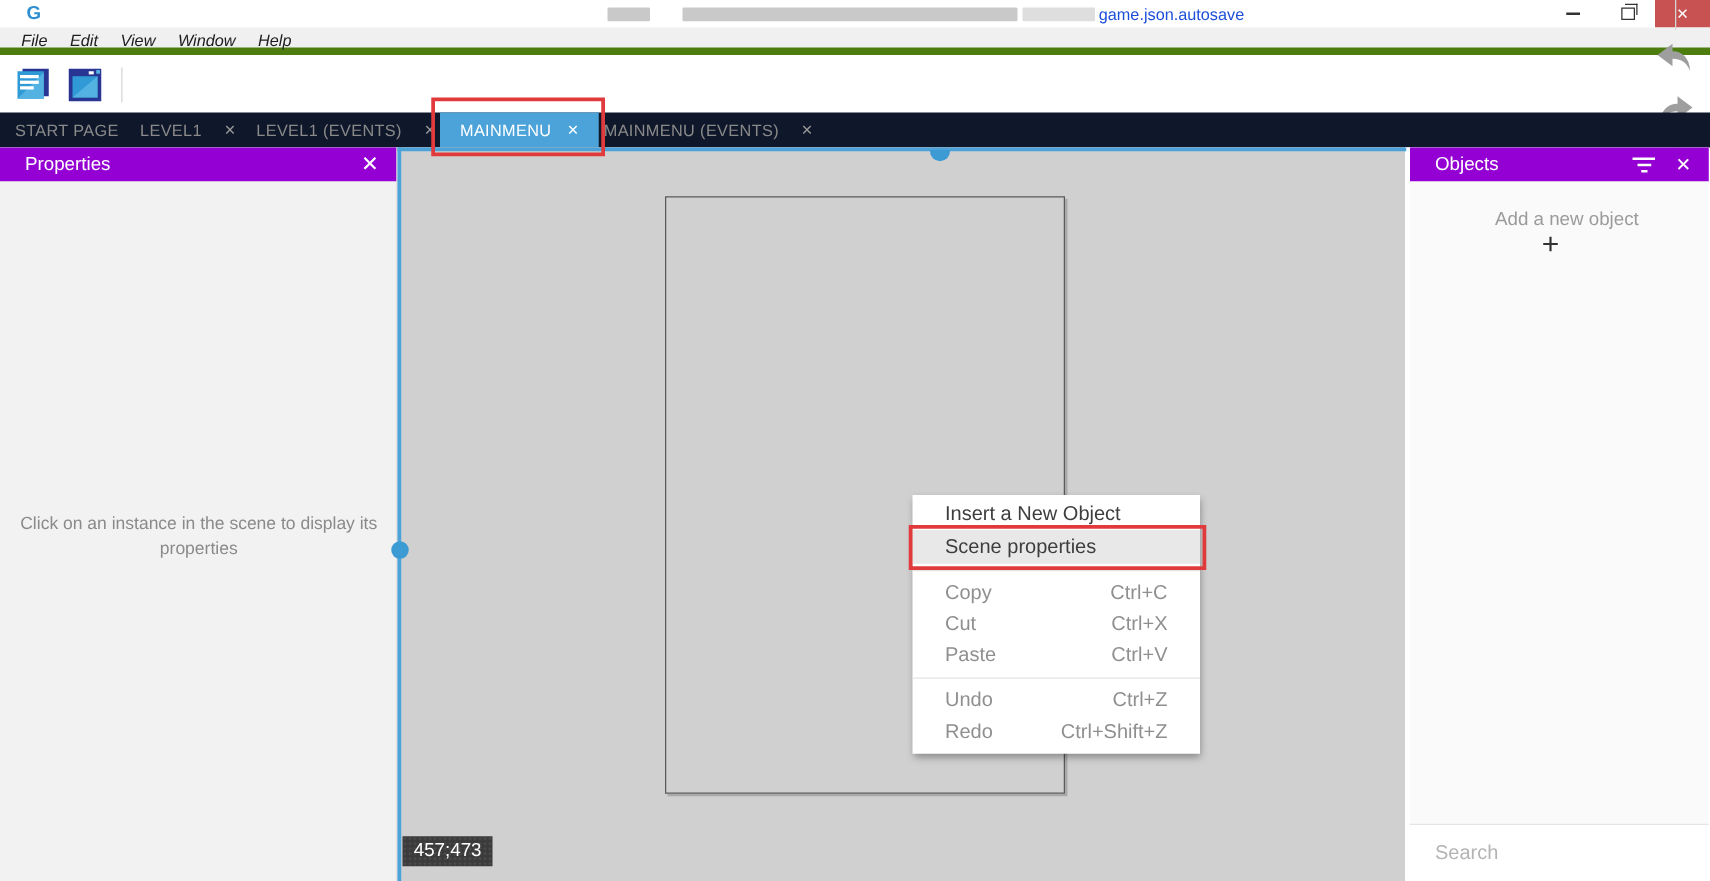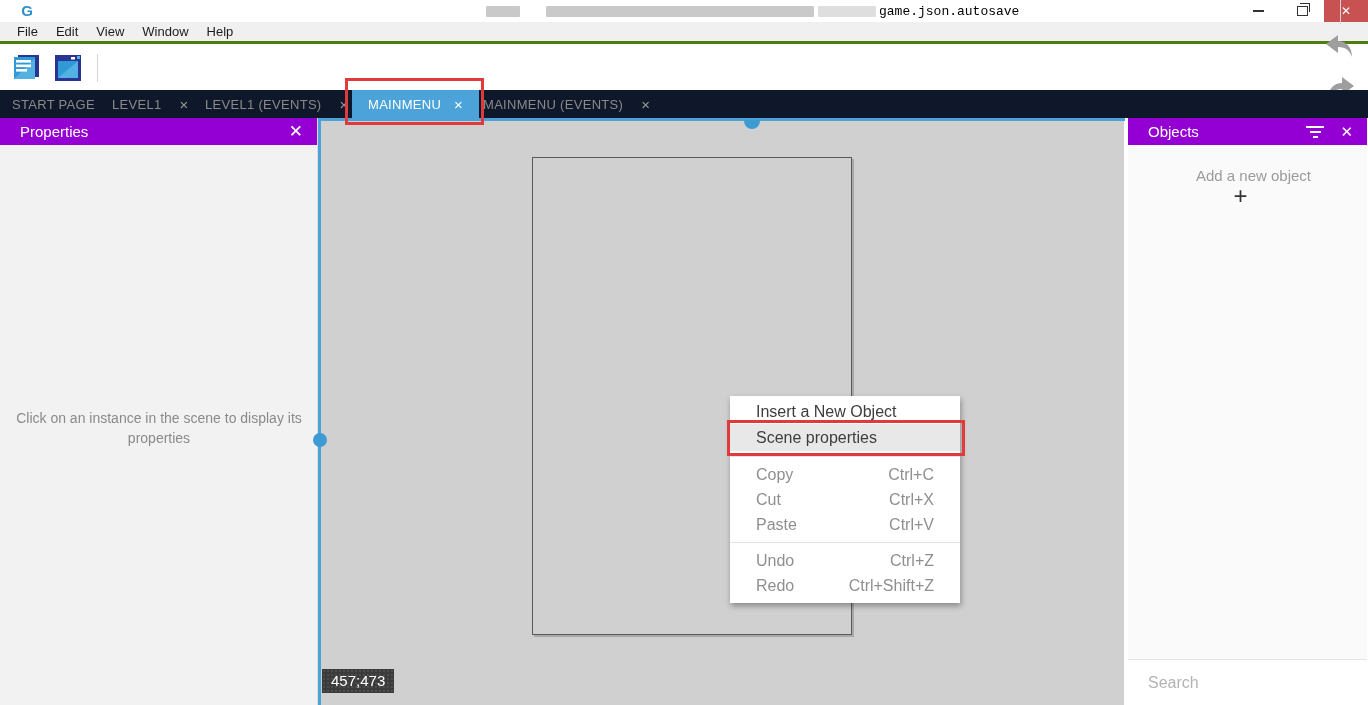--- a/index.html
+++ b/index.html
@@ -7,30 +7,30 @@
   #app{position:relative;width:1368px;height:705px;background:#fff;}
 
   
   #titlebar{position:absolute;left:0;top:0;width:1368px;height:22px;background:#fff;}
   #app-logo{position:absolute;left:18px;top:2px;width:18px;height:18px;color:#2e8fd0;font-weight:bold;font-size:15px;line-height:18px;text-align:center;}
   #title-group{position:absolute;left:486px;top:3px;height:16px;display:flex;align-items:center;}
   .redact{height:11px;background:#c9c9c9;border-radius:1px;}
   .redact.r1{width:34px;margin-right:26px;}
   .redact.r2{width:268px;margin-right:4px;}
   .redact.r3{width:58px;background:#dedede;margin-right:3px;}
-  #window-title{font-size:13px;color:#000000;font-family:Liberation Mono, monospace;}
+  #window-title{font-size:13px;color:#1d4ed8;}
   #win-controls{position:absolute;right:0;top:0;height:22px;display:flex;}
   .winbtn{width:44px;height:22px;display:flex;align-items:center;justify-content:center;}
   #min-icon{width:11px;height:2px;background:#333;}
   #restore-icon{width:9px;height:8px;border:1.5px solid #333;position:relative;background:#fff;}
   #restore-icon:before{content:"";position:absolute;left:2px;top:-4px;width:9px;height:8px;border:1.5px solid #333;border-bottom:none;border-left:none;}
   #close-btn{background:#c85252;color:#fff;font-size:12px;}
 
   
-  #menubar{position:absolute;left:0;top:22px;width:1368px;height:22px;background:#f0f0f0;border-bottom:3px solid #4d7c0f;display:flex;align-items:center;padding-left:8px;box-sizing:border-box;}
+  #menubar{position:absolute;left:0;top:22px;width:1368px;height:22px;background:#f0f0f0;border-bottom:6px solid #4d7c0f;display:flex;padding-left:8px;box-sizing:border-box;font-style:italic;}
   .menu-item{font-size:13px;color:#1c1c1c;padding:0 9px;line-height:21px;}
 
   
   #toolbar{position:absolute;left:0;top:45px;width:1368px;height:45px;background:#fff;display:flex;align-items:center;}
   .tb-left{display:flex;align-items:center;padding-left:8px;gap:6px;}
   .tb-right{margin-left:auto;display:flex;align-items:center;gap:4px;padding-right:10px;flex-direction:column;}
   .tbtn{width:36px;height:38px;display:flex;align-items:center;justify-content:center;}
   .tb-divider{width:1px;height:28px;background:#d5d5d5;margin:0 5px;}
   .zoom11{font-size:8px;font-weight:bold;fill:#1a57a8;}
 

